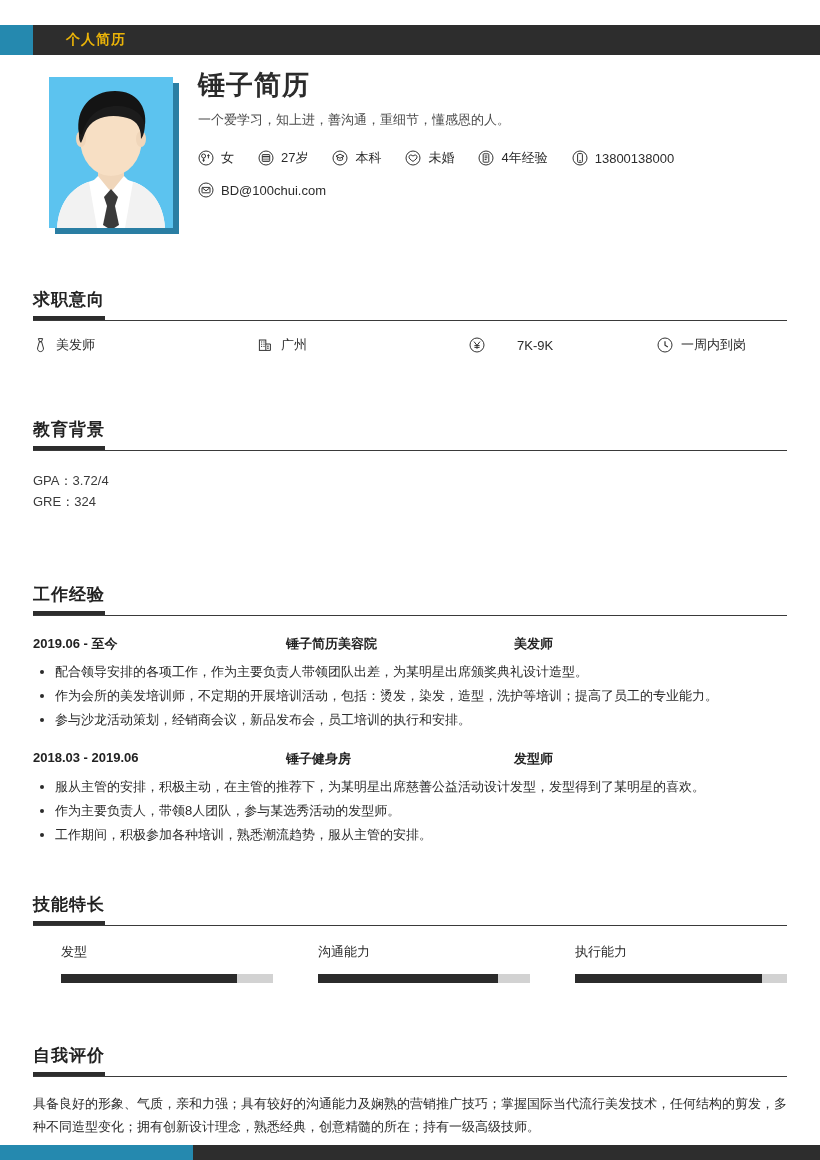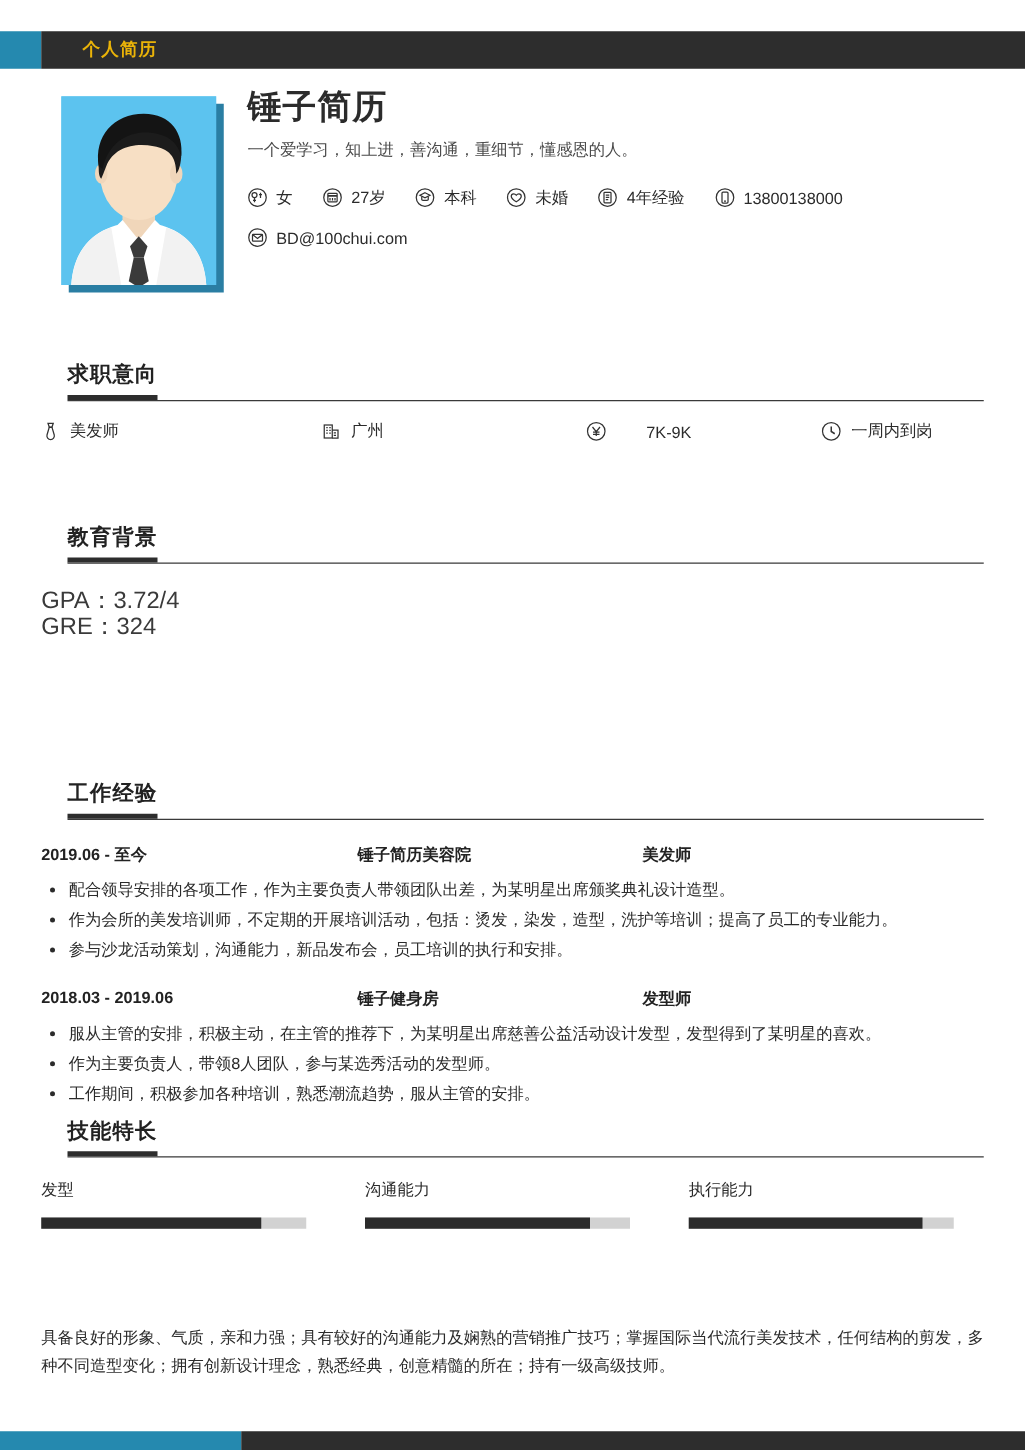--- a/index.html
+++ b/index.html
@@ -32,51 +32,51 @@
   .pinfo{position:absolute;left:182px;top:0;right:20px;}
   .pname{font-size:27px;font-weight:bold;color:#2b2b2b;line-height:34px;letter-spacing:1px;}
   .ptag{font-size:13px;color:#4a4a4a;margin-top:9px;line-height:18px;}
   .prow{display:flex;align-items:center;margin-top:20px;flex-wrap:nowrap;}
   .pitem{display:flex;align-items:center;margin-right:24px;font-size:13px;color:#2b2b2b;white-space:nowrap;}
   .pitem .ic{margin-right:7px;display:inline-flex;align-items:center;}
   .prow2{display:flex;align-items:center;margin-top:15px;}
 
   
   .section{position:absolute;left:33px;width:754px;}
-  .sec-head{position:relative;height:34px;margin-left:21px;}
+  .sec-head{position:relative;height:34px;}
   .sec-title{
     display:inline-block;font-size:17px;font-weight:bold;color:#222;
     letter-spacing:1px;padding-bottom:5px;position:relative;z-index:2;
     border-bottom:4px solid #2d2d2d;
   }
   .sec-rule{position:absolute;left:0;right:0;bottom:1px;height:1px;background:#3a3a3a;z-index:1;}
 
   
   .intent{display:flex;margin-top:14px;}
   .intent-cell{display:flex;align-items:center;font-size:13px;color:#2b2b2b;}
   .intent-cell .ic{margin-right:8px;display:inline-flex;}
   .c1{width:224px;}
   .c2{width:212px;}
   .c3{width:188px;gap:24px;}
 
   
   .row3{display:flex;font-size:13px;font-weight:bold;color:#222;}
   .row3 .k1{width:253px;}
   .row3 .k2{width:228px;}
   .row3 .k3{flex:1;}
-  .sub{font-size:19px;color:#3a3a3a;line-height:21px;margin-top:7px;}
+  .sub{font-size:13px;color:#3a3a3a;line-height:21px;margin-top:7px;}
 
   
   ul.bul{list-style:none;margin:8px 0 0 0;padding:0;}
   ul.bul li{position:relative;padding-left:22px;font-size:13px;line-height:21px;color:#2b2b2b;margin-bottom:3px;}
   ul.bul li:before{content:"";position:absolute;left:7px;top:9px;width:4px;height:4px;background:#2b2b2b;border-radius:50%;}
 
   
   .skills{display:flex;margin-top:16px;}
-  .skill{width:259px;}
+  .skill{width:259px;margin-left:28px;}
   .skill:last-child{width:auto;}
   .skill-name{font-size:13px;color:#2b2b2b;margin-bottom:13px;}
   .bar{width:212px;height:9px;background:#d2d2d2;position:relative;}
   .bar-fill{position:absolute;left:0;top:0;height:9px;background:#2b2b2b;}
 
   
   .summary{font-size:13px;line-height:23px;color:#2b2b2b;margin-top:14px;}
 
   
   .botbar{position:absolute;left:0;bottom:0;width:820px;height:15px;display:flex;}
@@ -264,36 +264,36 @@
     <div class="sec-head">
       <span class="sec-title">教育背景</span>
       <div class="sec-rule"></div>
     </div>
     <div style="margin-top:18px;">
       <div class="sub">GPA：3.72/4</div>
       <div class="sub" style="margin-top:0;">GRE：324</div>
     </div>
   </div>
 
-  <div class="section" style="top:623px;">
+  <div class="section" style="top:583px;">
     <div class="sec-head">
       <span class="sec-title">工作经验</span>
       <div class="sec-rule"></div>
     </div>
 
     <div style="margin-top:18px;">
       <div class="row3">
         <span class="k1">2019.06 - 至今</span>
         <span class="k2">锤子简历美容院</span>
         <span class="k3">美发师</span>
       </div>
       <ul class="bul">
         <li>配合领导安排的各项工作，作为主要负责人带领团队出差，为某明星出席颁奖典礼设计造型。</li>
         <li>作为会所的美发培训师，不定期的开展培训活动，包括：烫发，染发，造型，洗护等培训；提高了员工的专业能力。</li>
-        <li>参与沙龙活动策划，沟通能力，新品发布会，员工培训的执行和安排。</li>
+        <li>参与沙龙活动策划，经销商会议，新品发布会，员工培训的执行和安排。</li>
       </ul>
     </div>
 
     <div style="margin-top:20px;">
       <div class="row3">
         <span class="k1">2018.03 - 2019.06</span>
         <span class="k2">锤子健身房</span>
         <span class="k3">发型师</span>
       </div>
       <ul class="bul">
@@ -325,20 +325,24 @@
       <div class="skill">
         <div class="skill-name">执行能力</div>
         <div class="bar">
           <div class="bar-fill" style="width: 88%;"></div>
         </div>
       </div>
     </div>
   </div>
 
   <div class="section" style="top:1044px;">
+    <div class="sec-head">
+      <span class="sec-title">自我评价</span>
+      <div class="sec-rule"></div>
+    </div>
     <div class="summary">具备良好的形象、气质，亲和力强；具有较好的沟通能力及娴熟的营销推广技巧；掌握国际当代流行美发技术，任何结构的剪发，多种不同造型变化；拥有创新设计理念，熟悉经典，创意精髓的所在；持有一级高级技师。</div>
   </div>
 
   <div class="botbar">
     <div class="botbar-blue"></div>
     <div class="botbar-dark"></div>
   </div>
 
 </div>
 

